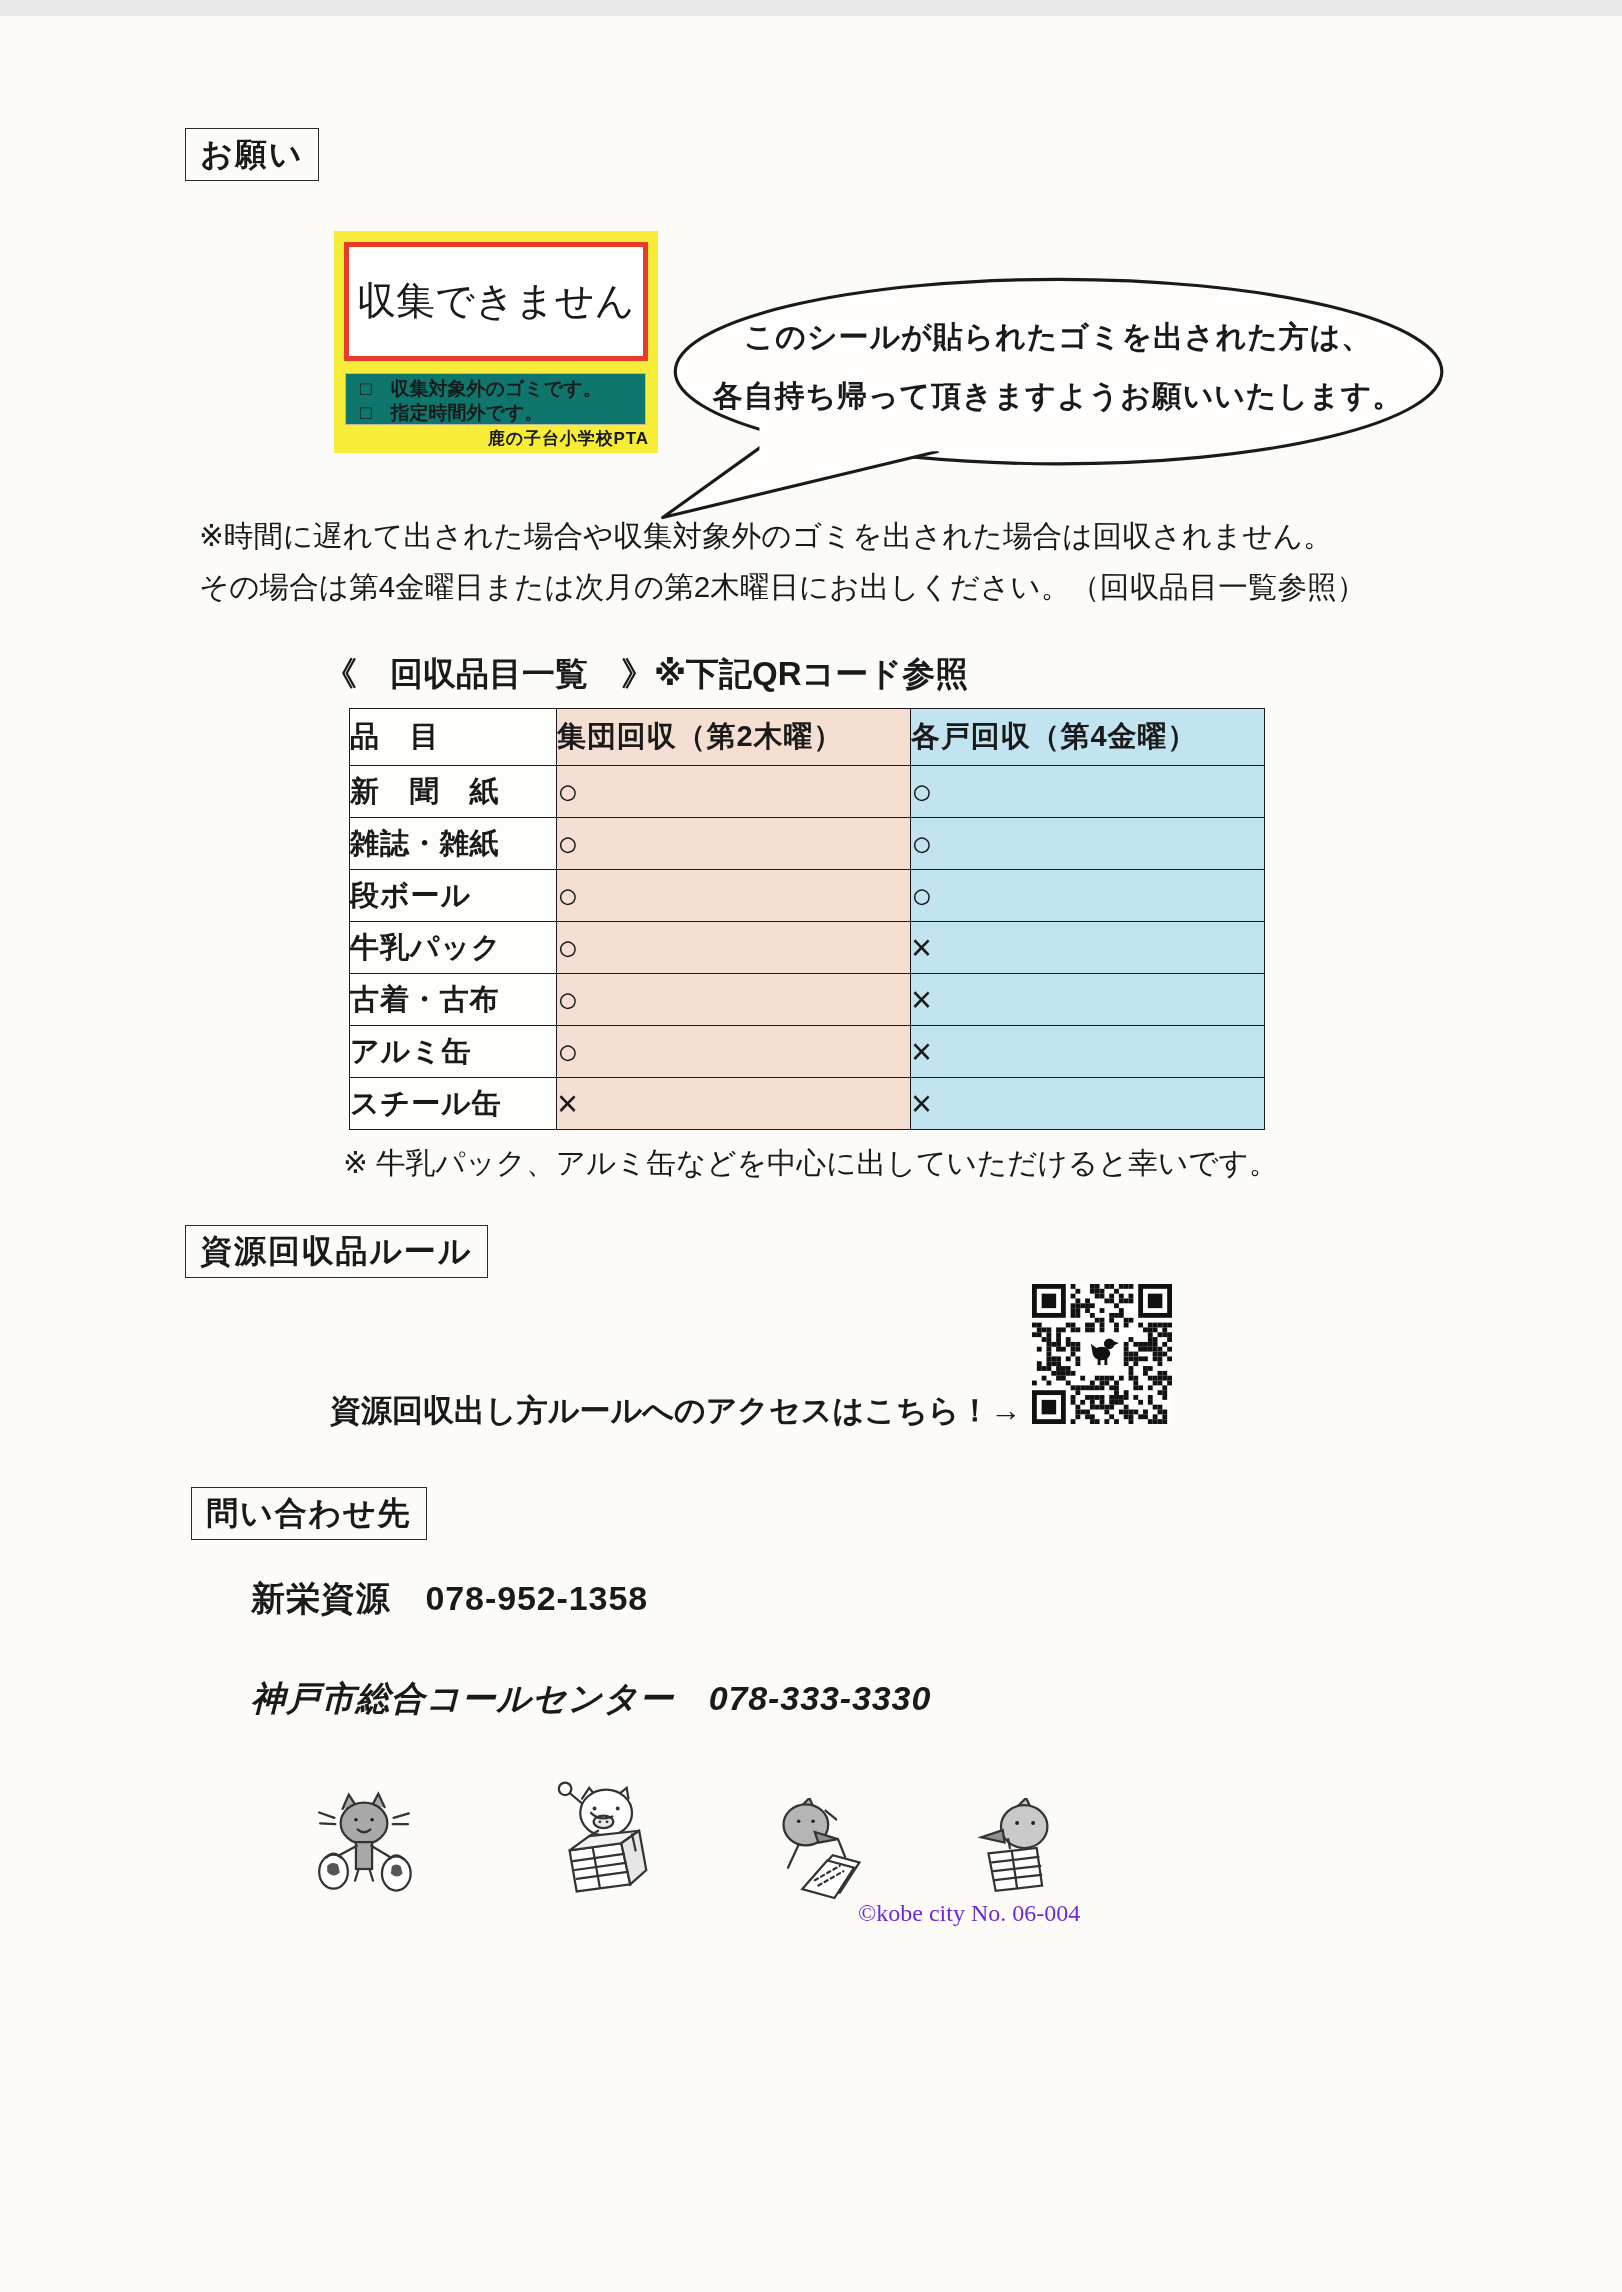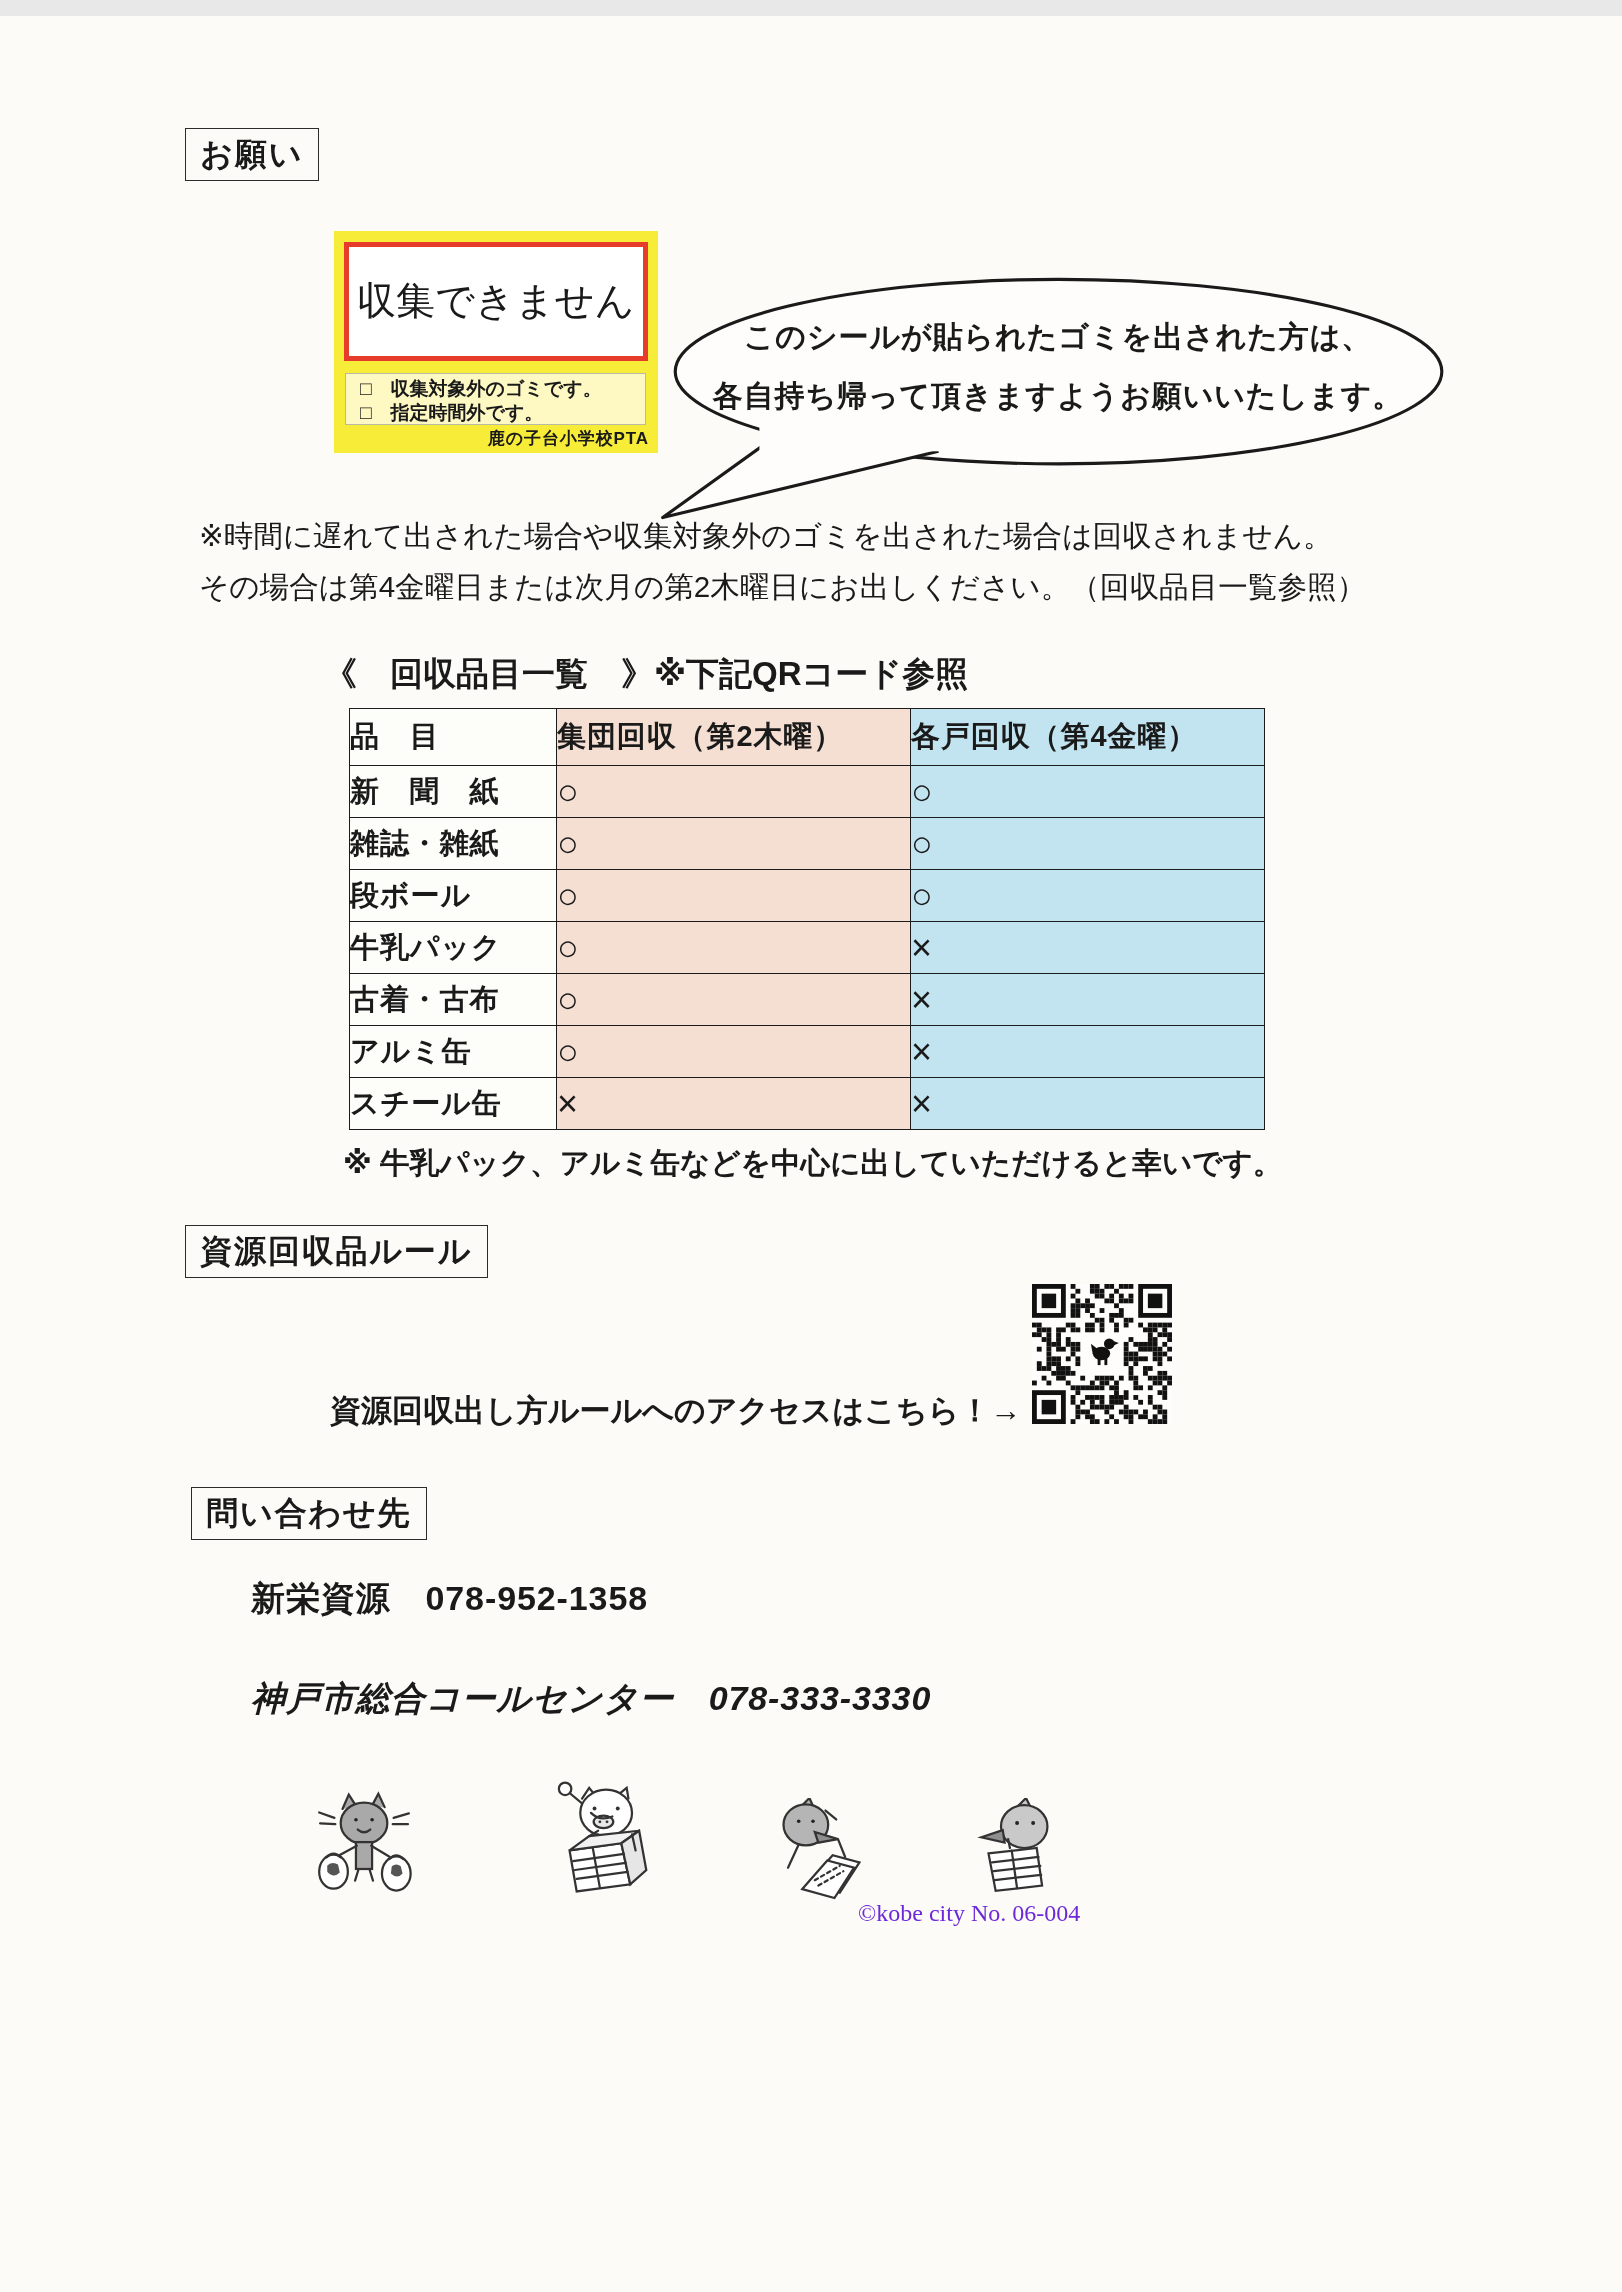--- a/index.html
+++ b/index.html
@@ -17,41 +17,41 @@
   
   .sticker{left:334px;top:215px;width:324px;height:222px;background:#f7ec38;}
   .sticker-title{
     position:absolute;left:9.9px;top:10.7px;width:294px;height:109px;
     background:#fff;border:5.4px solid #e73b2c;
     text-align:center;font-size:39px;font-weight:500;line-height:1.35;
     display:flex;flex-direction:column;justify-content:center;
   }
   .sticker-checks{
     position:absolute;left:10.7px;top:142px;width:301px;height:52px;
-    background:#fef9c3;border:0.9px solid #b9b9a6;box-sizing:border-box;
+    background:#0f766e;border:0.9px solid #b9b9a6;box-sizing:border-box;
     font-size:19px;font-weight:700;line-height:24px;padding:2.7px 0 0 14.3px;
   }
   .sticker-issuer{
     position:absolute;right:9px;bottom:2.7px;
     font-size:17px;font-weight:700;letter-spacing:0.9px;
   }
   
   .bubble-line{position:absolute;width:752px;left:682px;text-align:center;
     font-size:30px;font-weight:700;letter-spacing:0.9px;white-space:nowrap;}
   
   .notice{left:199px;top:494px;font-size:29.6px;font-weight:400;line-height:51px;white-space:nowrap;}
   
   .list-heading{left:324px;top:636px;font-size:33px;font-weight:700;white-space:nowrap;}
   table.items{position:absolute;left:349px;top:692px;border-collapse:collapse;table-layout:fixed;}
   table.items th,table.items td{border:1.8px solid #1c1c1c;text-align:left;padding:0;}
   table.items th{height:56px;font-size:29px;font-weight:700;letter-spacing:0.9px;}
   table.items td{height:51px;}
   td.c-item{background:#fdfdf9;font-size:29px;font-weight:700;letter-spacing:0.9px;}
   td.c-mark{font-size:36px;font-weight:500;line-height:1;}
-  .table-note{left:343px;top:1127px;font-size:29.6px;font-weight:700;white-space:nowrap;}
+  .table-note{left:343px;top:1127px;font-size:29.6px;font-weight:400;white-space:nowrap;}
   
   .rules-box{left:185px;top:1209px;}
   .qr-caption{left:330px;top:1374px;font-size:31px;font-weight:700;white-space:nowrap;}
   .qr-wrap{left:1032px;top:1268px;width:140px;height:140px;}
   
   .contact-box{left:191px;top:1471px;}
   .contact-line{left:251px;font-size:34px;font-weight:700;white-space:nowrap;letter-spacing:0.9px;}
   
   .copyright{left:858px;top:1884px;font-family:"Liberation Serif","DejaVu Serif",serif;
     font-size:24px;color:#6d28d9;white-space:nowrap;}

